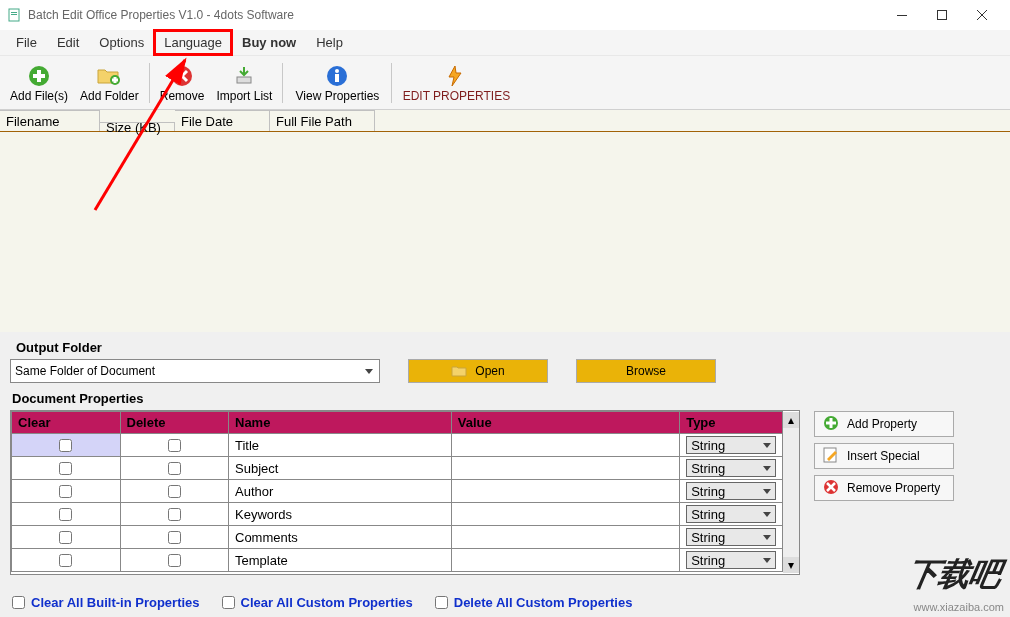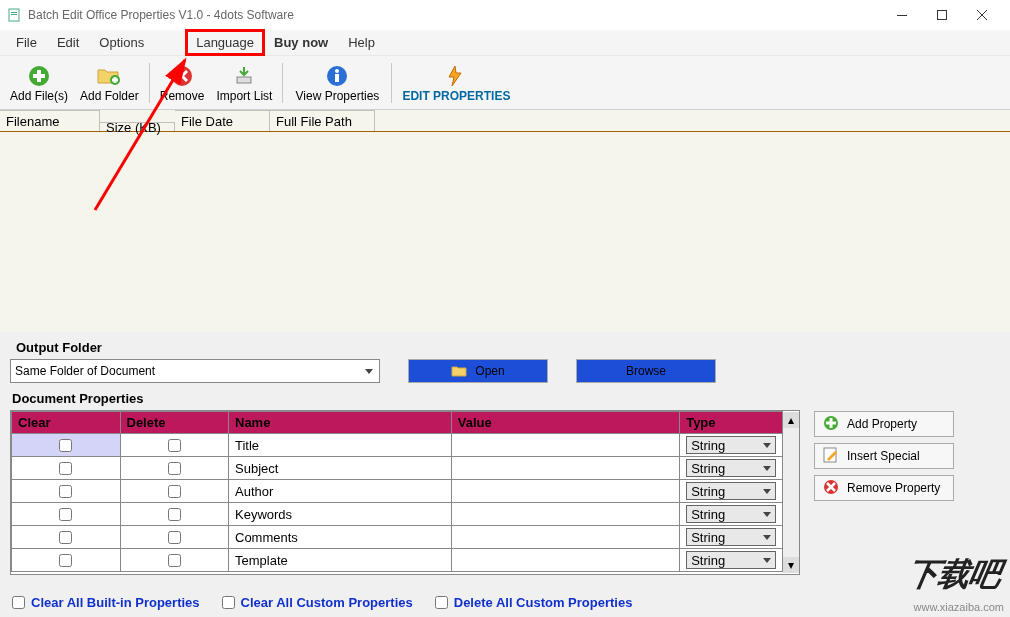--- a/index.html
+++ b/index.html
@@ -39,21 +39,20 @@
 .menu-item {
   padding: 4px 10px;
   font-size: 13px;
   color: #333;
   display: flex;
   align-items: center;
 }
 .menu-item.highlighted {
   outline: 3px solid red;
   outline-offset: -2px;
-  margin-left: 32px;
 }
 .menu-item.bold { font-weight: bold; }
 .toolbar {
   height: 54px;
   background: #f5f5f5;
   display: flex;
   align-items: center;
   padding: 2px 4px;
   border-bottom: 1px solid #d0d0d0;
 }
@@ -62,21 +61,21 @@
   flex-direction: column;
   align-items: center;
   justify-content: center;
   min-width: 54px;
   padding: 2px 6px;
   font-size: 12px;
   text-align: right;
 }
 .tool-btn .icon-wrap { width: 26px; height: 26px; display:flex; align-items:center; justify-content:center; }
 .tool-sep { width: 1px; height: 40px; background: #c8c8c8; margin: 0 4px; }
-.tool-btn.bold { font-weight: bold; color: #0369a1; }
+.tool-btn.bold { font-weight: normal; color: #7f1d1d; }
 .grid-header {
   height: 22px;
   background: #f5f5ec;
   display: flex;
   border-bottom: 1px solid #a16207;
 }
 .gh-cell {
   border-right: 1px solid #c0c0c0;
   border-top: 1px solid #c0c0c0;
   padding: 2px 6px;
@@ -104,21 +103,21 @@
   background: #fff;
   border: 1px solid #888;
   display: flex; align-items: center;
   padding: 0 4px;
   position: relative;
 }
 .combo::after { content: ""; position:absolute; right:6px; top:9px; border-left:4px solid transparent; border-right:4px solid transparent; border-top:5px solid #444;}
 .btn {
   height: 24px;
   min-width: 140px;
-  background: #1d4ed8;
+  background: #eab308;
   border: 1px solid #aaa;
   display: flex;
   align-items: center;
   justify-content: center;
   gap: 8px;
   padding: 0 10px;
   font-size: 12px;
 }
 .btn .bicon{ display:inline-flex; width:16px; height:16px;}
 .prop-area { display: flex; gap: 14px; }

